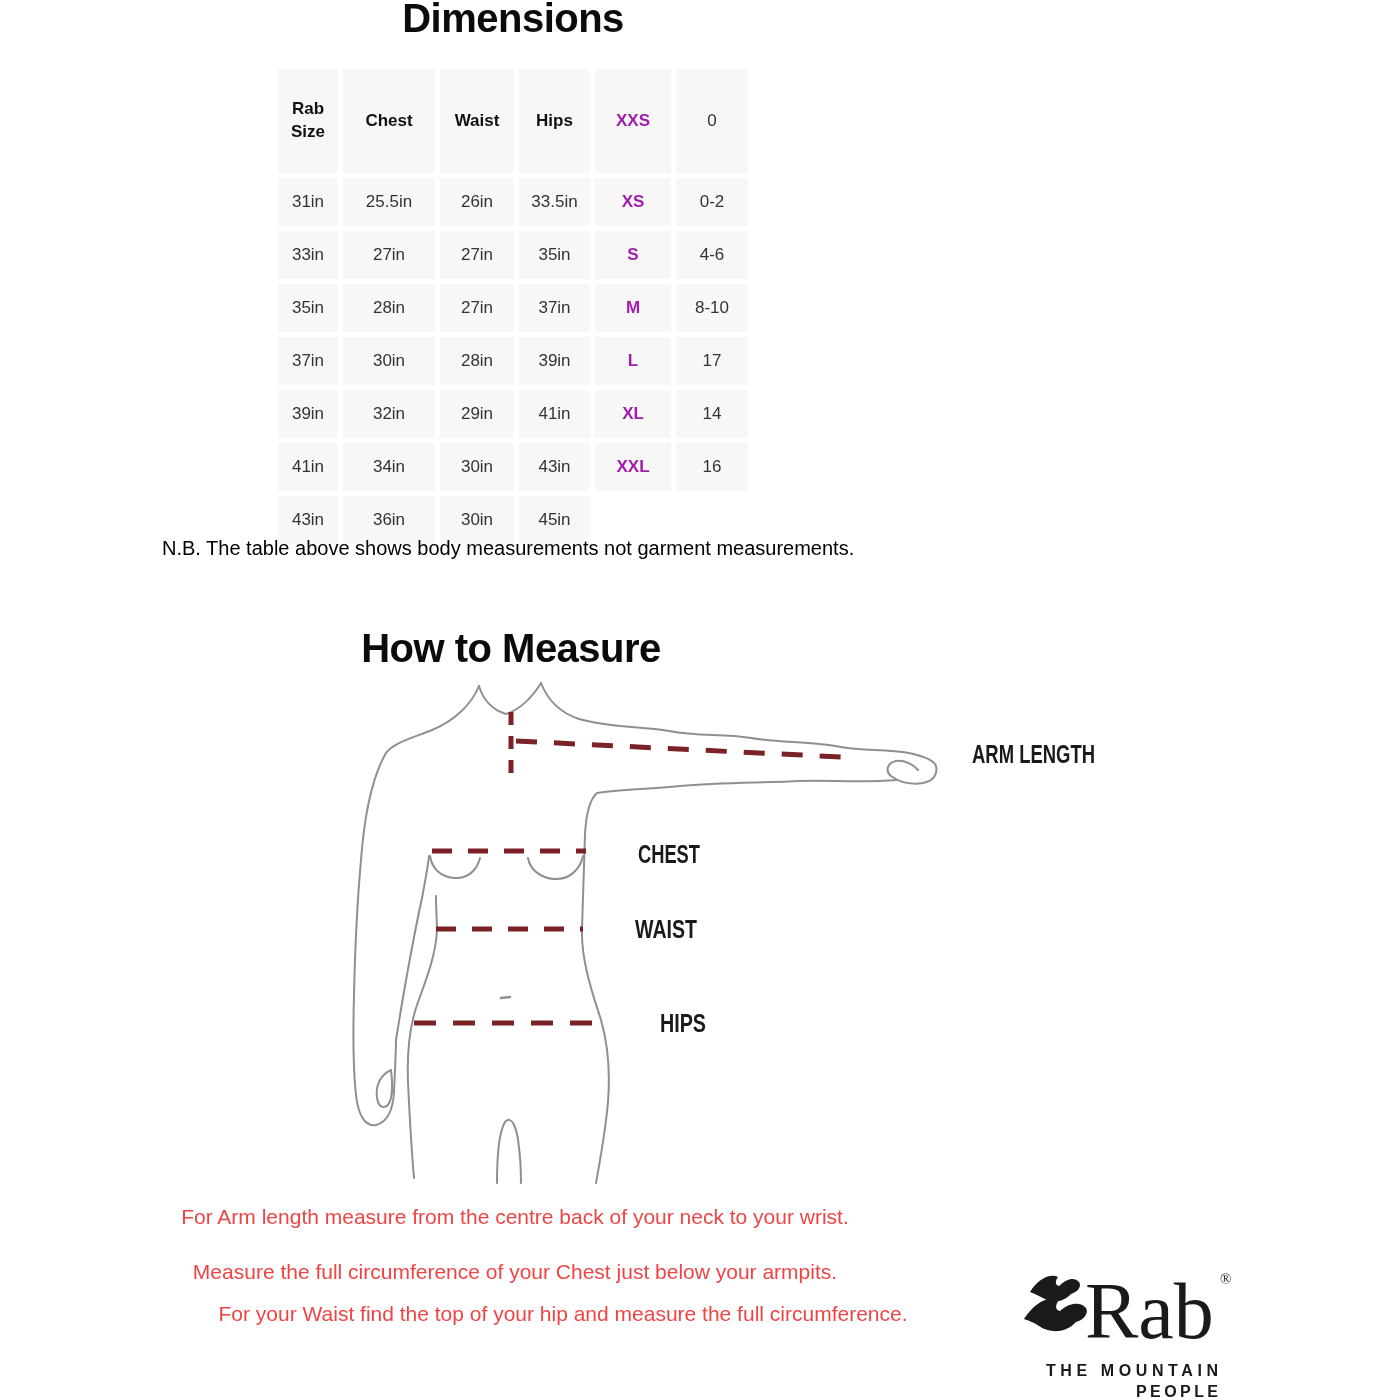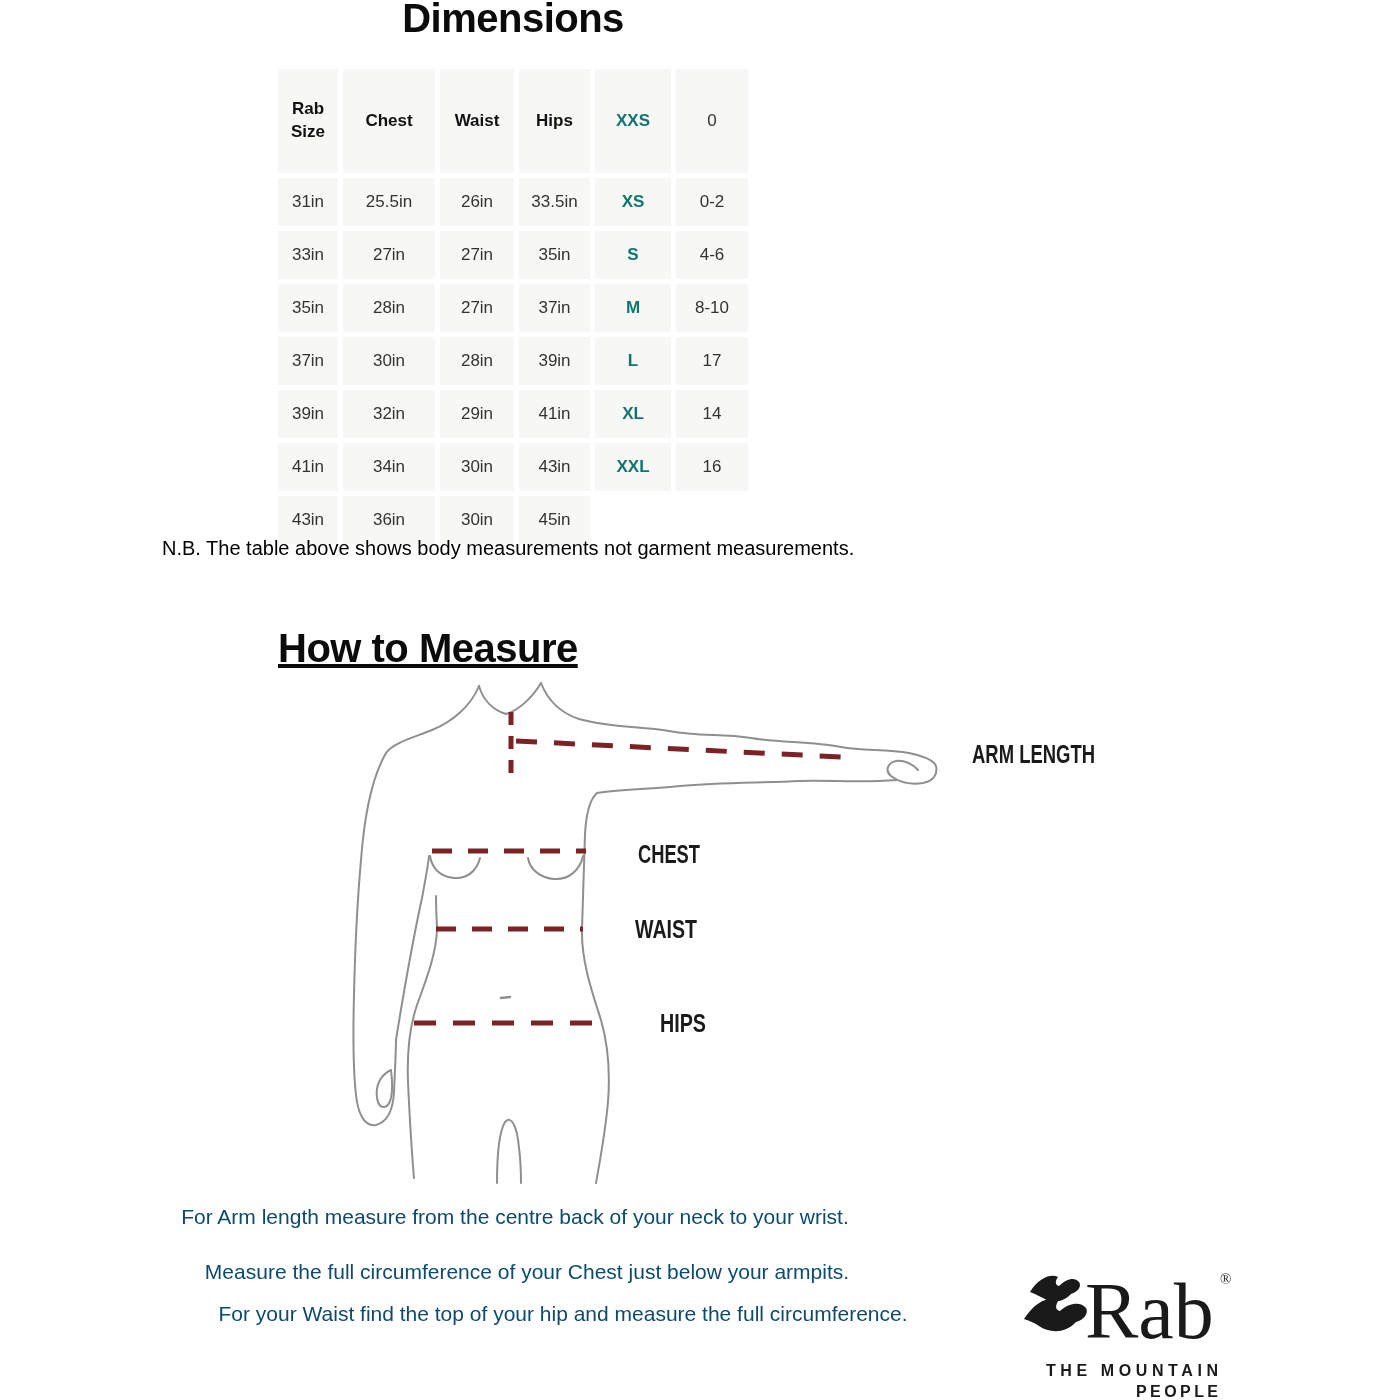--- a/index.html
+++ b/index.html
@@ -31,42 +31,42 @@
     gap:5px 5px;
   }
   .cell{
     background:var(--cell-bg);
     display:flex;align-items:center;justify-content:center;
     text-align:center;
     font-size:17px;color:var(--muted);
     line-height:1.35;
   }
   .cell.th{font-weight:bold;color:#111;padding:0 4px;}
-  .cell.rowhead{font-weight:bold;color:#0f766e;}
+  .cell.rowhead{font-weight:bold;color:#a21caf;}
   .nb-note{
     position:absolute;left:162px;top:537px;
     font-size:20px;color:#000000;
   }
   .measure-title{
     position:absolute;left:278px;top:626px;width:466px;
-    margin:0;text-align:left;
-    font-size:40px;font-weight:bold;letter-spacing:-0.5px;color:#0b0b0b;text-decoration:underline;
+    margin:0;text-align:center;
+    font-size:40px;font-weight:bold;letter-spacing:-0.5px;color:#0b0b0b;
   }
   .diagram{position:absolute;left:330px;top:660px;}
   .figure-line{fill:none;stroke:var(--outline);stroke-width:2;stroke-linecap:round;stroke-linejoin:round;}
   .navel{fill:none;stroke:var(--outline);stroke-width:2.5;stroke-linecap:round;}
   .dash{fill:none;stroke:var(--dash);stroke-width:5;}
   .diagram-label{
     font-family:"Liberation Sans", sans-serif;
     font-weight:bold;font-size:25px;fill:#1a1a1a;
   }
   .instructions{position:absolute;left:0;top:0;width:100%;}
   .instruction{
     position:absolute;left:0;width:1030px;
-    text-align:center;font-size:21px;color:#0c4a6e;
+    text-align:center;font-size:21px;color:#ef4444;
   }
   .rab-logo{position:absolute;left:1008px;top:1262px;}
   .logo-fill{fill:#1a1a1a;}
   .logo-word{font-family:"Liberation Serif", serif;font-size:80px;fill:#1a1a1a;}
   .logo-reg{font-family:"Liberation Serif", serif;font-size:15px;fill:#1a1a1a;}
   .logo-tag{font-family:"Liberation Sans", sans-serif;font-size:16px;font-weight:bold;fill:#1a1a1a;}
 </style>
 </head>
 <body>
 
@@ -169,21 +169,21 @@
     <path class="dash" d="M 414,1023 L 604,1023" stroke-dasharray="22 17"></path>
 
     <text class="diagram-label" x="972" y="763" textLength="123" lengthAdjust="spacingAndGlyphs">ARM LENGTH</text>
     <text class="diagram-label" x="638" y="863" textLength="62" lengthAdjust="spacingAndGlyphs">CHEST</text>
     <text class="diagram-label" x="635" y="938" textLength="62" lengthAdjust="spacingAndGlyphs">WAIST</text>
     <text class="diagram-label" x="660" y="1032" textLength="46" lengthAdjust="spacingAndGlyphs">HIPS</text>
   </svg>
 
   <div class="instructions">
       <div class="instruction" style="top: 1205px;">For Arm length measure from the centre back of your neck to your wrist.</div>
-      <div class="instruction" style="top: 1260px; margin-left: 12px;">Measure the full circumference of your Chest just below your armpits.</div>
+      <div class="instruction" style="top: 1260px;">Measure the full circumference of your Chest just below your armpits.</div>
       <div class="instruction" style="top: 1302px; margin-left: 48px;">For your Waist find the top of your hip and measure the full circumference.</div>
     </div>
 
   <svg class="rab-logo" width="235" height="138" viewBox="0 0 235 138" xmlns="http://www.w3.org/2000/svg">
     <g>
       <path class="logo-fill" d="M 22,30 C 30,17 42,11 50,15 C 47,19 47,23 51,24
                C 59,16 67,15 71,20 C 74,24 70,30 63,32 C 55,41 43,41 35,36 C 29,33 25,31 22,30 Z"></path>
       <path class="logo-fill" d="M 16,57 C 26,41 41,33 51,38 C 47,43 47,48 52,49
                C 62,40 73,40 78,46 C 81,51 76,58 68,60 C 57,72 41,71 31,64 C 25,60 19,58 16,57 Z"></path>
     </g>

